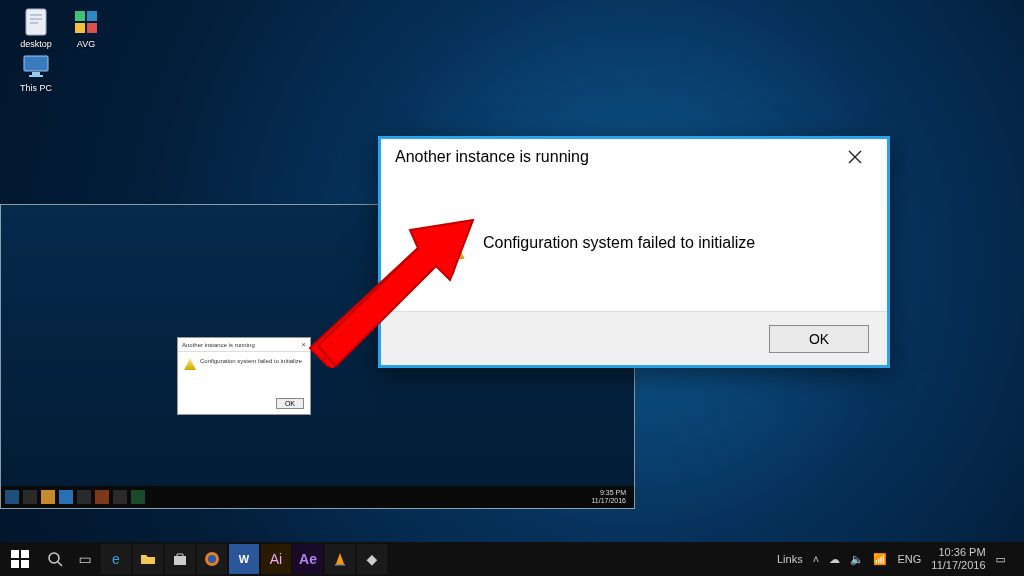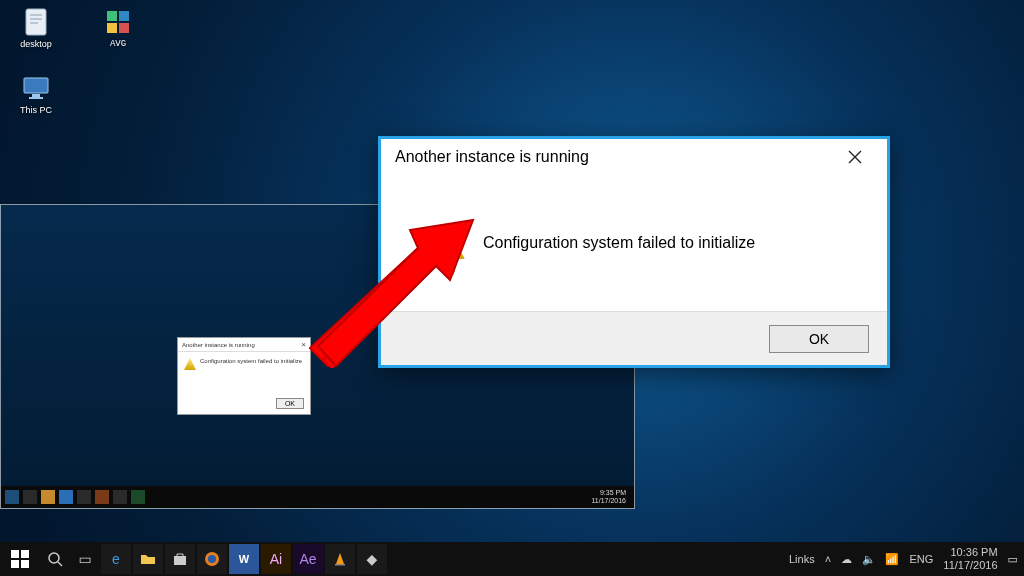--- a/index.html
+++ b/index.html
@@ -3,25 +3,25 @@
 <meta charset="utf-8">
 <style>
   * { margin: 0; padding: 0; box-sizing: border-box; }
   html, body { width: 1024px; height: 576px; overflow: hidden; font-family: "Segoe UI", Tahoma, sans-serif; }
   body {
     background: radial-gradient(circle at 62% 45%, #1e6aa8 0%, #0b4a7d 18%, #06315a 40%, #031e3a 70%, #02152b 100%);
     position: relative;
     color: #fff;
   }
   
-  .desktop-icons { position: absolute; top: 6px; left: 6px; display: flex; flex-direction: column; gap: 22px; }
+  .desktop-icons { position: absolute; top: 6px; left: 6px; display: flex; flex-direction: column; gap: 0; }
   .dicon { width: 60px; display: flex; flex-direction: column; align-items: center; gap: 2px; cursor: pointer; }
   .dicon .glyph { width: 32px; height: 32px; display:flex; align-items:center; justify-content:center; }
   .dicon .label { font-size: 9px; text-align: center; color: #fff; text-shadow: 0 0 3px #000; line-height: 1.1; max-width: 58px; word-wrap: break-word; }
-  .row2 { position: absolute; top: 6px; left: 88px; font-family: Liberation Mono, monospace; }
+  .row2 { position: absolute; top: 6px; left: 56px; }
   
   .inner-frame {
     position: absolute; left: 0px; top: 204px; width: 635px; height: 305px;
     border: 1px solid rgba(255,255,255,.55); background: linear-gradient(#052a4d,#031b33);
   }
   .inner-task { position:absolute; bottom:0; left:0; right:0; height:22px; background:#0a0a0a; display:flex; align-items:center; gap:4px; padding:0 4px; }
   .inner-task .sq { width:14px; height:14px; background:#1e4f7a; }
   .inner-time { margin-left:auto; font-size:7px; color:#ddd; text-align:right; line-height:1.1; padding-right:4px;}
   
   .small-dialog {
@@ -65,25 +65,25 @@
     position:absolute; left:0; right:0; bottom:0; height:34px; background:#101010; display:flex; align-items:center; color:#ccc;
   }
   .outer-task .start { width:40px; height:34px; display:flex; align-items:center; justify-content:center; cursor:pointer;}
   .outer-task .start svg { width:18px; height:18px; }
   .outer-task .tb-icon { width:30px; height:30px; display:flex; align-items:center; justify-content:center; font-size:14px; color:#ccc; cursor:pointer;}
   .outer-task .tb-icon.app { background:#1a1a1a; margin:0 1px; }
   .outer-task .tb-icon.edge { color:#3a9bdc; }
   .outer-task .tb-icon.folder { color:#f3c751; }
   .outer-task .tb-icon.firefox { color:#e67e22; }
   .outer-task .tb-icon.ai { color:#f0abfc; background:#2a1a00;}
-  .outer-task .tb-icon.ae { color:#b084e8; background:#1a0a2a;}
+  .outer-task .tb-icon.ae { color:#b084e8; background:#1a0a2a;font-weight:bold;}
   .outer-task .tb-icon.vlc { color:#f39c12; }
   .outer-task .tb-icon.word { color:#fff; background:#2b579a; font-weight:bold; font-size:11px;}
   .outer-task .spacer { flex:1; }
-  .outer-task .tray { display:flex; align-items:center; gap:10px; padding-right:6px; font-size:11px; }
+  .outer-task .tray { display:flex; align-items:center; gap:10px; padding-right:18px; font-size:11px; }
   .outer-task .tray .clock { text-align:right; line-height:1.15; font-size:11px; }
   .pill { font-size:11px; }
 </style>
 </head>
 <body>
 
 <div class="desktop-icons">
   <div class="dicon">
     <div class="glyph">
       <svg viewBox="0 0 32 32">

